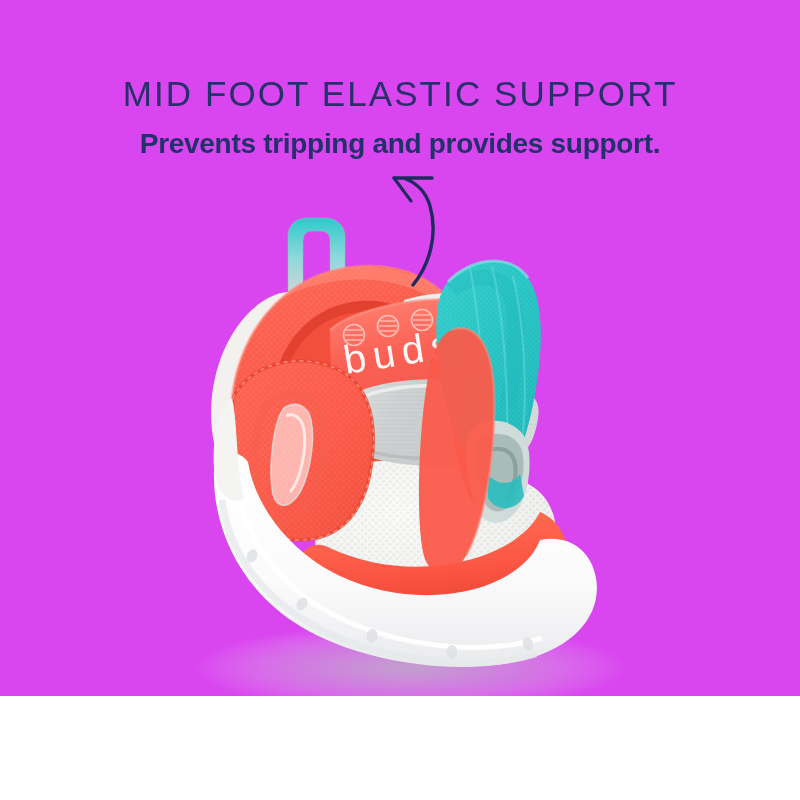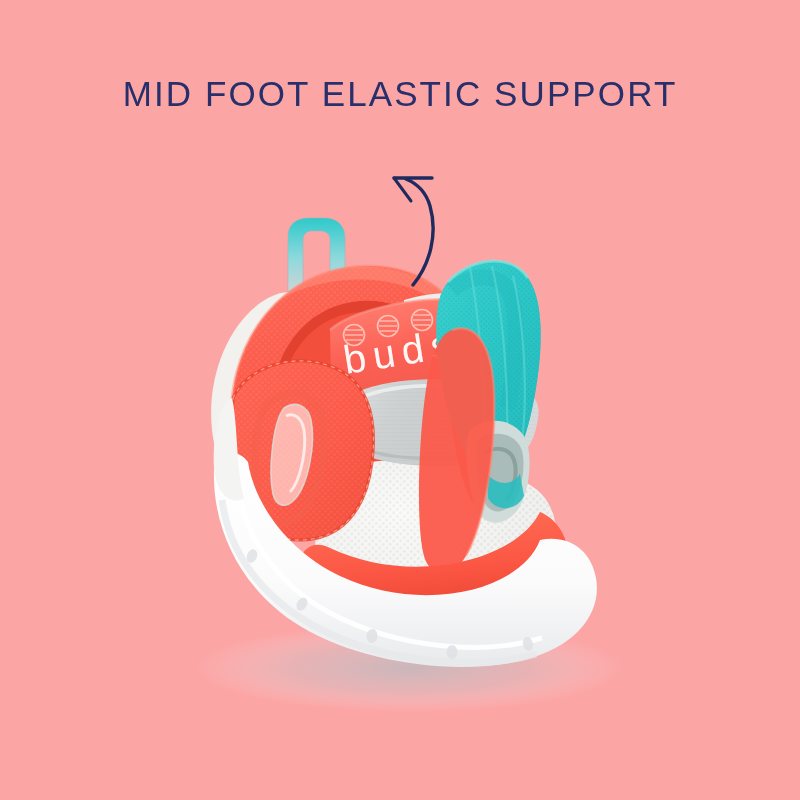--- a/index.html
+++ b/index.html
@@ -3,23 +3,23 @@
 <meta charset="utf-8">
 <style>
   html, body {
     margin: 0;
     padding: 0;
     background: #ffffff;
   }
   #stage {
     position: relative;
     width: 800px;
-    height: 800px;
+    height: 696px;
     overflow: hidden;
-    background: #fca5a5;
+    background: #d946ef;
     font-family: "Liberation Sans", sans-serif;
   }
 
   
   .headline {
     position: absolute;
     left: 0; top: 74px;
     width: 800px;
     text-align: center;
     font-family: "Liberation Sans", sans-serif;
@@ -58,20 +58,21 @@
   }
   .shoe-svg { position:absolute; left:0; top:0; width:800px; height:800px; }
 </style>
 </head>
 <body>
 
 <div id="stage">
 
   <div class="headline">MID FOOT ELASTIC SUPPORT</div>
 
+  <div class="subhead">Prevents tripping and provides support.</div>
 
   <div id="shoe">
     <svg class="shoe-svg" viewBox="0 0 800 800" xmlns="http://www.w3.org/2000/svg">
       <defs>
 
         <pattern id="meshCoral" width="6" height="6" patternUnits="userSpaceOnUse">
           <rect width="6" height="6" fill="#fb5a4a"></rect>
           <circle cx="1.6" cy="1.6" r="1.25" fill="#ff7565" opacity="0.85"></circle>
           <circle cx="4.6" cy="4.6" r="1.25" fill="#ff7565" opacity="0.85"></circle>
         </pattern>

